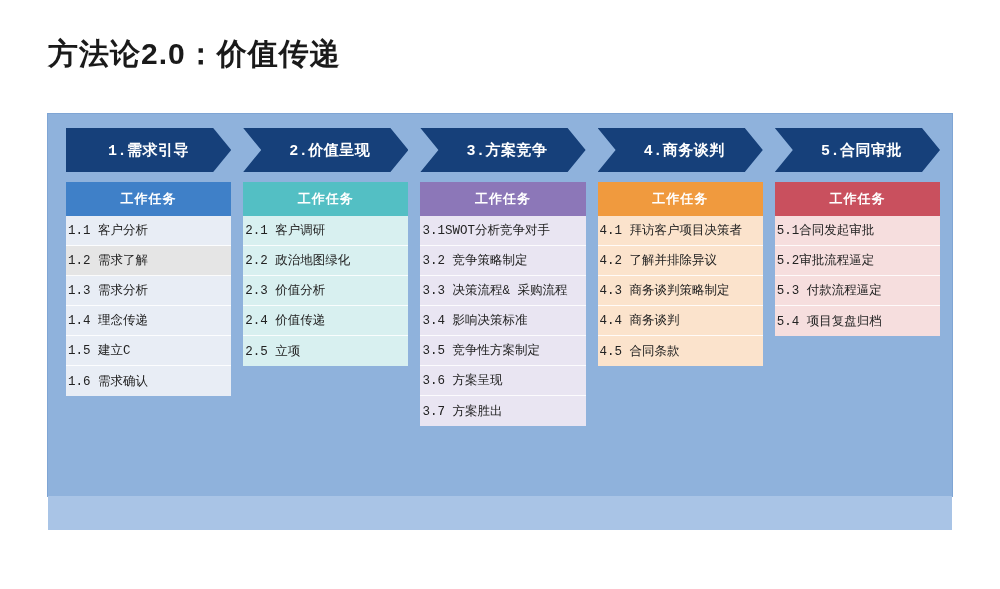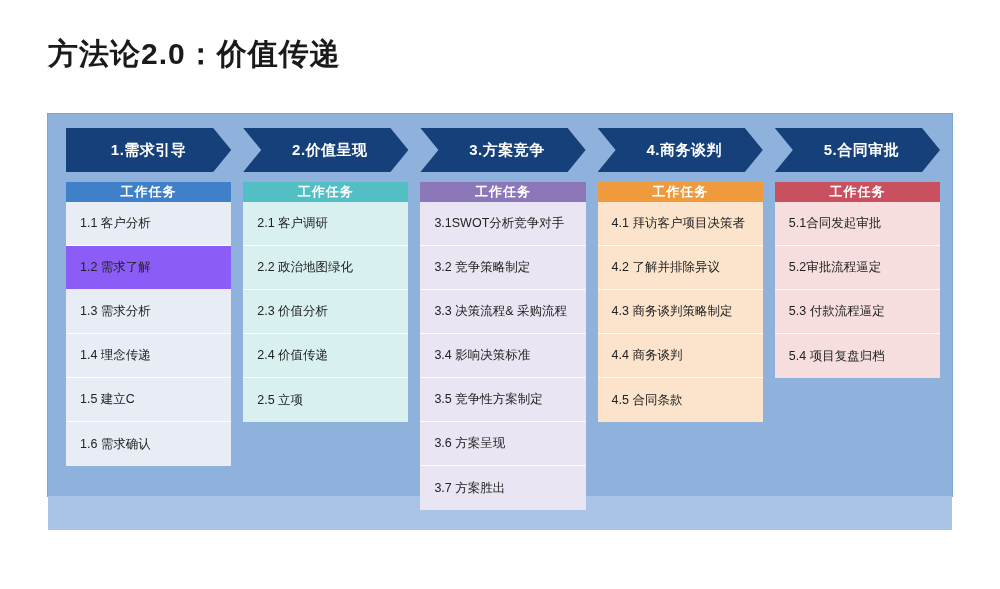--- a/index.html
+++ b/index.html
@@ -57,20 +57,21 @@
 
   
   #columns {
     position: absolute;
     left: 66px;
     top: 128px;
     width: 874px;
     height: 360px;
     display: flex;
     gap: 12px;
+    font-family: Liberation Mono, monospace;
   }
   .col {
     width: 172px;
     position: relative;
   }
 
   
   .chev {
     position: relative;
     height: 44px;
@@ -88,39 +89,39 @@
   }
   .col:first-child .chev {
     -webkit-clip-path: polygon(0 0, calc(100% - 18px) 0, 100% 50%, calc(100% - 18px) 100%, 0 100%);
     clip-path: polygon(0 0, calc(100% - 18px) 0, 100% 50%, calc(100% - 18px) 100%, 0 100%);
     padding-left: 0;
   }
 
   
   .task-head {
     margin-top: 10px;
-    height: 20px;
+    height: 34px;
     color: #ffffff;
     font-size: 13px;
     font-weight: bold;
     display: flex;
     align-items: center;
     justify-content: center;
     letter-spacing: 1px;
   }
 
   
   .items {
     margin-top: 0;
   }
   .item {
-    height: 44px;
+    height: 30px;
     display: flex;
     align-items: center;
-    padding-left: 14px;
+    padding-left: 2px;
     font-size: 12.5px;
     color: #222222;
     box-sizing: border-box;
     border-bottom: 1px solid rgba(255,255,255,0.85);
   }
   .item:last-child {
     border-bottom: none;
   }
 </style>
 </head>
@@ -133,21 +134,21 @@
   <div id="panel"></div>
   <div id="panel-shadow"></div>
   <div id="panel-shadow2"></div>
 
   <div id="columns">
       <div class="col">
         <div class="chev" style="background: rgb(22, 64, 122);">1.需求引导</div>
         <div class="task-head" style="background: rgb(63, 128, 200);">工作任务</div>
         <div class="items">
           <div class="item" style="background: rgb(232, 237, 245);">1.1 客户分析</div>
-          <div class="item" style="background: #8b5cf6;">1.2 需求了解</div>
+          <div class="item" style="background: #e5e5e5;">1.2 需求了解</div>
           <div class="item" style="background: rgb(232, 237, 245);">1.3 需求分析</div>
           <div class="item" style="background: rgb(232, 237, 245);">1.4 理念传递</div>
           <div class="item" style="background: rgb(232, 237, 245);">1.5 建立C</div>
           <div class="item" style="background: rgb(232, 237, 245);">1.6 需求确认</div>
         </div>
       </div>
       <div class="col">
         <div class="chev" style="background: rgb(22, 64, 122); text-align: center;">2.价值呈现</div>
         <div class="task-head" style="background: rgb(83, 191, 196);">工作任务</div>
         <div class="items">

